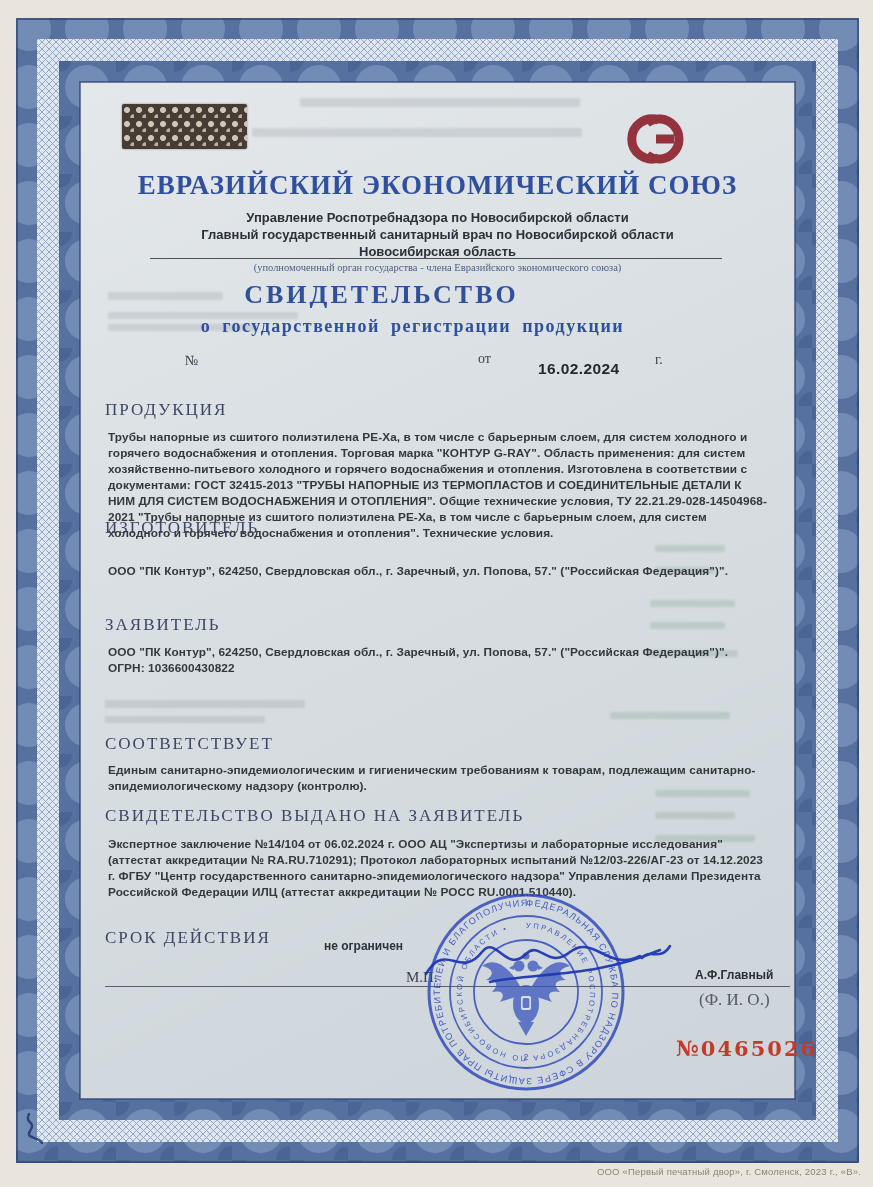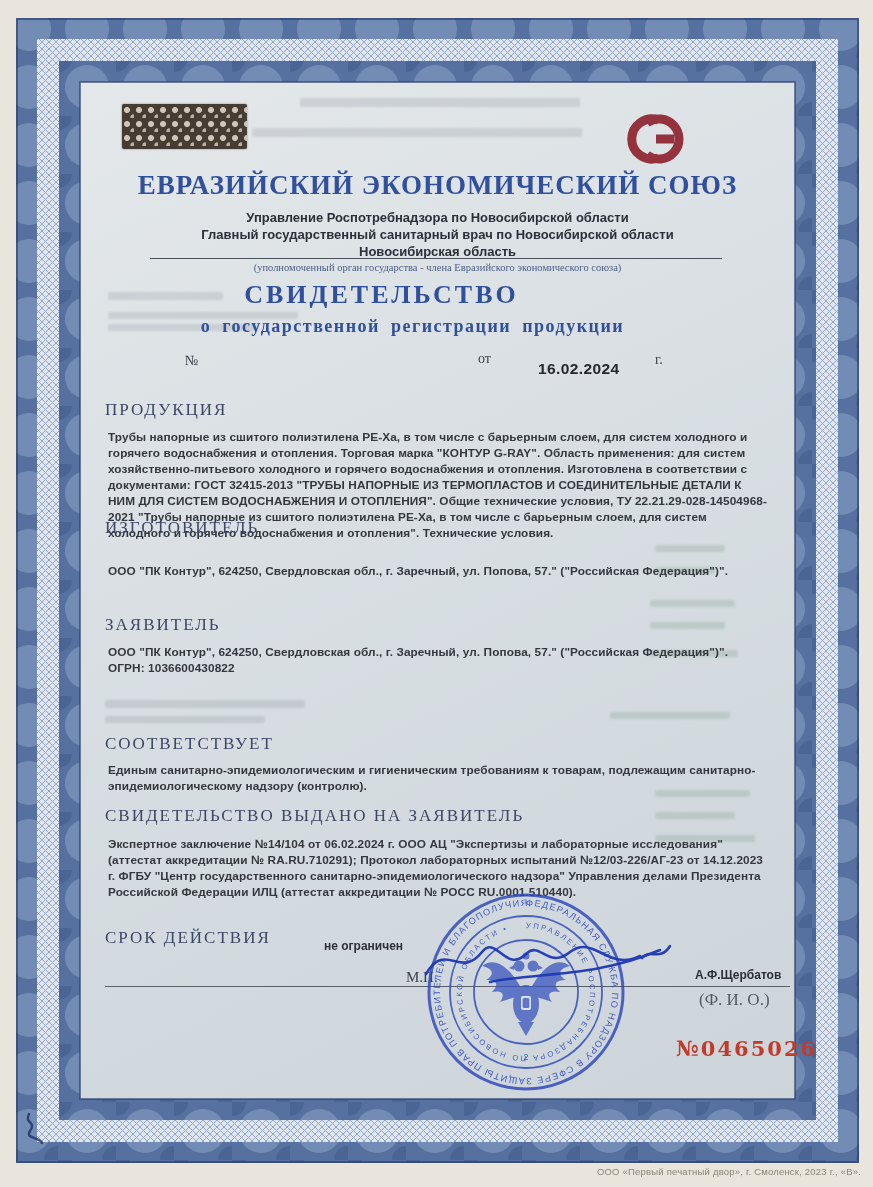--- a/index.html
+++ b/index.html
@@ -150,21 +150,21 @@
   <div class="sec-body" style="top:762px;">Единым санитарно-эпидемиологическим и гигиеническим требованиям к товарам, подлежащим санитарно-эпидемиологическому надзору (контролю).</div>
 
   <div class="sec-head" style="top:806px;">СВИДЕТЕЛЬСТВО ВЫДАНО НА ЗАЯВИТЕЛЬ</div>
   <div class="sec-body" style="top:836px;">Экспертное заключение №14/104 от 06.02.2024 г. ООО АЦ "Экспертизы и лабораторные исследования" (аттестат аккредитации № RA.RU.710291); Протокол лабораторных испытаний №12/03-226/АГ-23 от 14.12.2023 г. ФГБУ "Центр государственного санитарно-эпидемиологического надзора" Управления делами Президента Российской Федерации ИЛЦ (аттестат аккредитации № РОСС RU.0001.510440).</div>
 
   <div class="sec-head" style="top:928px;">СРОК ДЕЙСТВИЯ</div>
   <div class="validity-value">не ограничен</div>
 
   <div class="sig-line"></div>
   <div class="mp-label">М.П.</div>
-  <div class="sig-name">А.Ф.Щербатов</div>
+  <div class="sig-name">А.Ф.Главный</div>
   <div class="fio-caption">(Ф. И. О.)</div>
 
   <div class="serial">№0465026</div>
 
   <svg class="stamp-wrap" viewBox="-108 -108 216 216">
     <defs>
       <path id="ringPathOuter" d="M 0,-86 A 86,86 0 1,1 -0.05,-86"></path>
       <path id="ringPathInner" d="M 0,-64 A 64,64 0 1,1 -0.05,-64"></path>
     </defs>
     <g stroke="#2d47bb" fill="none" opacity="0.82">

